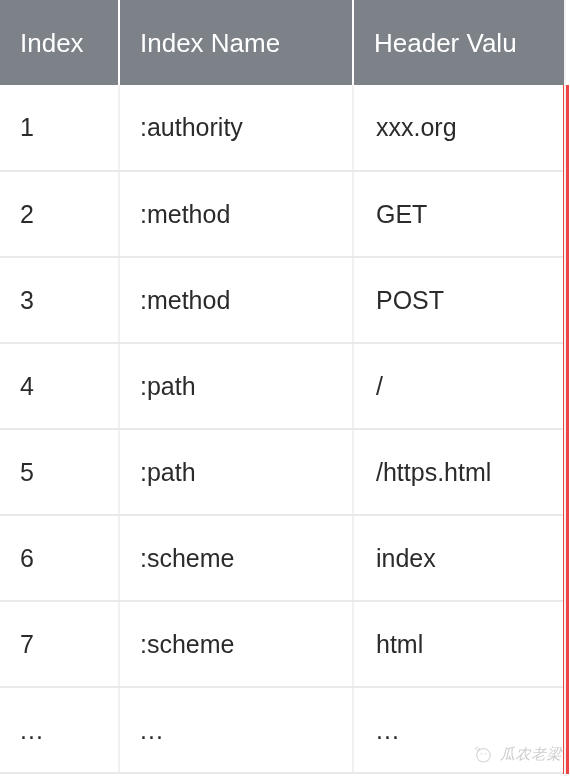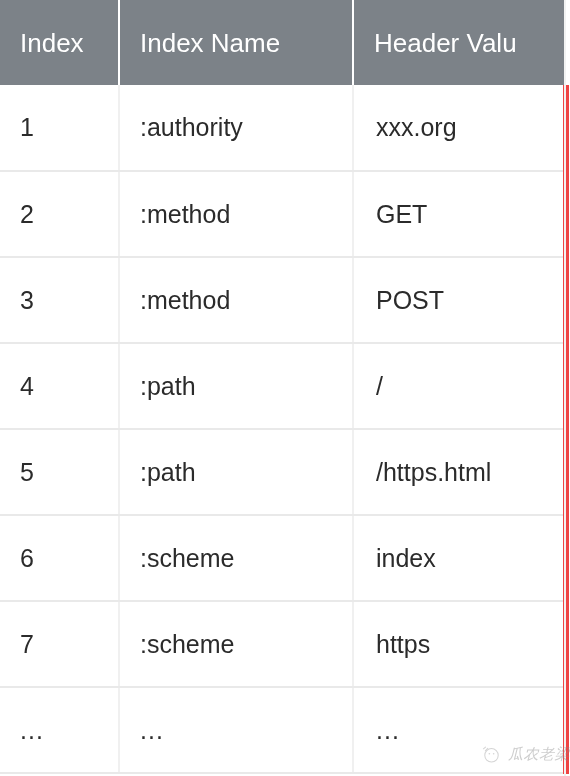--- a/index.html
+++ b/index.html
@@ -109,21 +109,21 @@
     left: 564px;
     width: 2px;
     height: 85px;
     background: #7c8288;
     pointer-events: none;
   }
 
   
   .watermark {
     position: absolute;
-    right: 0;
+    right: 8px;
     bottom: 12px;
     display: flex;
     align-items: center;
     gap: 7px;
     opacity: 0.42;
     pointer-events: none;
     user-select: none;
   }
   .watermark .wm-logo {
     width: 19px;
@@ -192,21 +192,21 @@
         <td class="td-value">/https.html</td>
       </tr>
       <tr class="data-row">
         <td class="td-index">6</td>
         <td class="td-name">:scheme</td>
         <td class="td-value">index</td>
       </tr>
       <tr class="data-row">
         <td class="td-index">7</td>
         <td class="td-name">:scheme</td>
-        <td class="td-value">https</td>
+        <td class="td-value">html</td>
       </tr>
       <tr class="data-row ellipsis-row">
         <td class="td-index">...</td>
         <td class="td-name">...</td>
         <td class="td-value">...</td>
       </tr>
     </tbody>
   </table>
 
   <div class="header-right-edge"></div>

